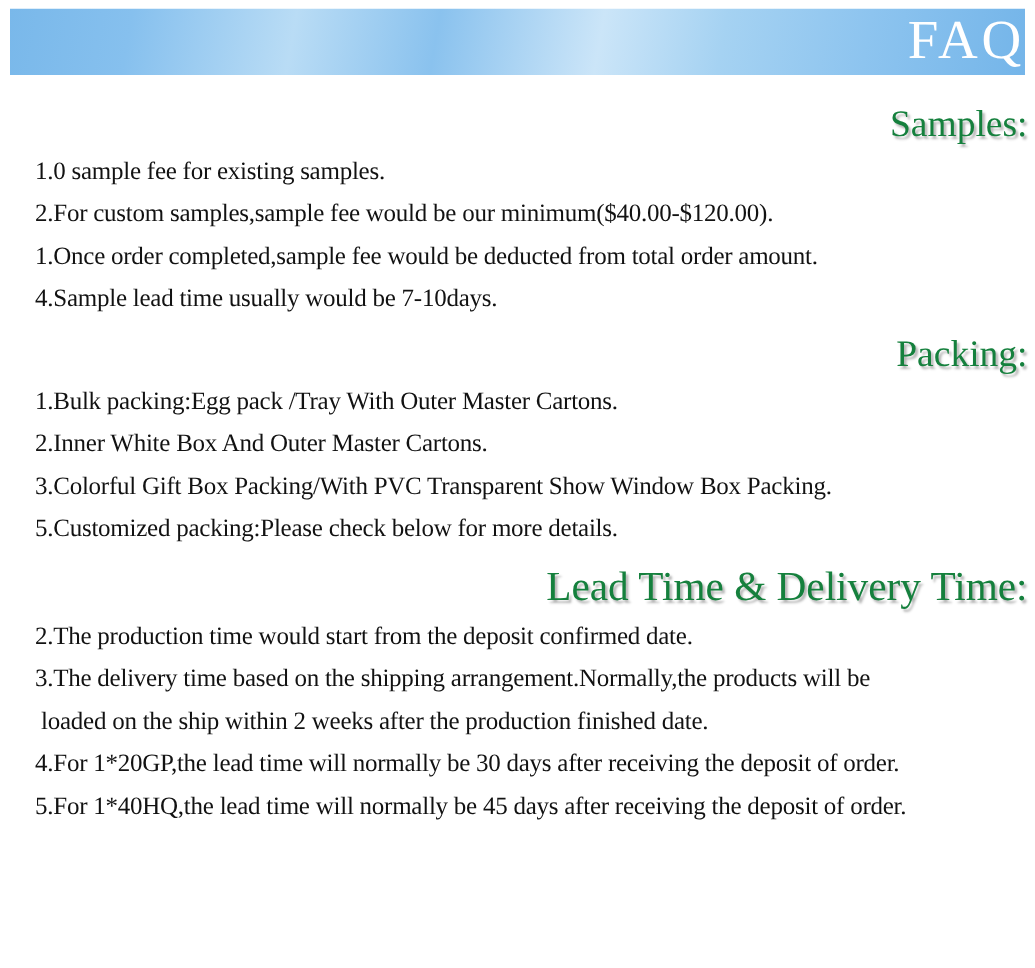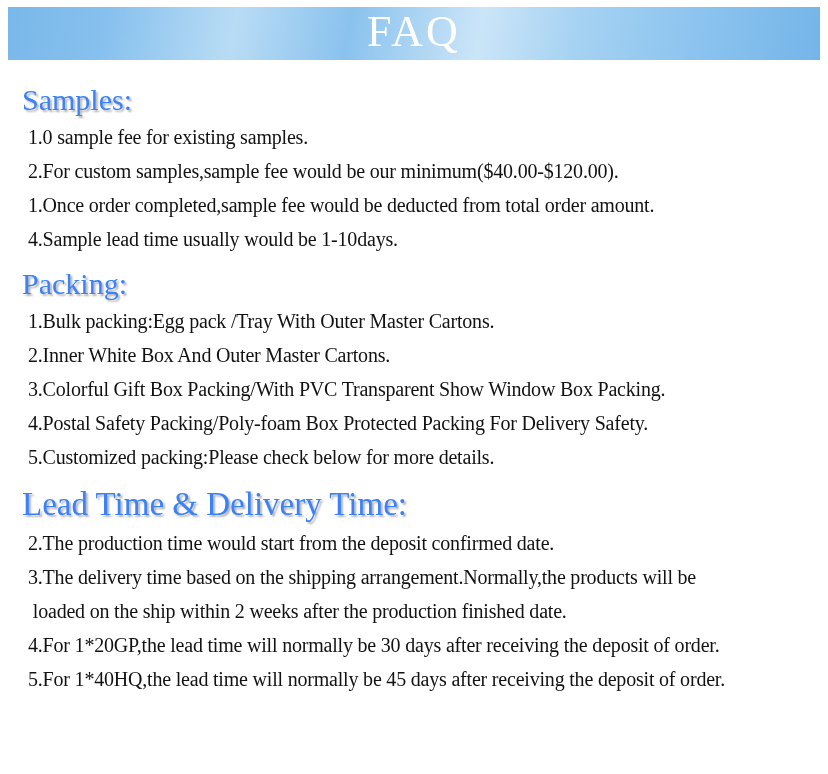--- a/index.html
+++ b/index.html
@@ -12,21 +12,21 @@
     height: 774px;
     overflow: hidden;
     font-family: "Liberation Serif", "DejaVu Serif", serif;
     position: relative;
   }
   .banner {
     margin: 7px 8px 0 8px;
     height: 53px;
     display: flex;
     align-items: center;
-    justify-content: center;
+    justify-content: flex-end;
     background: linear-gradient(100deg,
       #79b8ea 0%,
       #86c0ee 12%,
       #b9dcf5 28%,
       #8ac2ee 42%,
       #cbe5f8 58%,
       #a5d2f2 70%,
       #8dc4ef 84%,
       #74b5e9 100%);
   }
@@ -37,26 +37,27 @@
     letter-spacing: 3px;
     font-weight: normal;
     padding-bottom: 4px;
   }
   .content {
     padding-left: 24px;
     padding-right: 6px;
   }
   h2.section-heading {
     font-weight: normal;
-    color: #3b82f6;
+    color: #15803d;
     text-shadow: 2px 2px 2px #b3b3b3;
     margin: 0;
     margin-left: -2px;
     line-height: 1.15;
     font-size: 30px;
+    text-align: right;
   }
   .sec-samples h2.section-heading  { margin-top: 23px; margin-bottom: 3px; }
   .sec-packing h2.section-heading  { margin-top: 13px; margin-bottom: 5px; }
   .sec-leadtime h2.section-heading { margin-top: 14px; margin-bottom: 4px; font-size: 33px; }
   p.faq-line {
     margin: 4px;
     font-size: 20px;
     line-height: 30px;
     color: #121212;
     letter-spacing: -0.2px;
@@ -70,29 +71,28 @@
   <div class="banner-title">FAQ</div>
 </div>
 
 <div class="content">
 
   <section class="sec-samples">
     <h2 class="section-heading">Samples:</h2>
     <p class="faq-line">1.0 sample fee for existing samples.</p>
     <p class="faq-line">2.For custom samples,sample fee would be our minimum($40.00-$120.00).</p>
     <p class="faq-line">1.Once order completed,sample fee would be deducted from total order amount.</p>
-    <p class="faq-line">4.Sample lead time usually would be 1-10days.</p>
+    <p class="faq-line">4.Sample lead time usually would be 7-10days.</p>
   </section>
 
   <section class="sec-packing">
     <h2 class="section-heading">Packing:</h2>
     <p class="faq-line">1.Bulk packing:Egg pack /Tray With Outer Master Cartons.</p>
     <p class="faq-line">2.Inner White Box And Outer Master Cartons.</p>
     <p class="faq-line">3.Colorful Gift Box Packing/With PVC Transparent Show Window Box Packing.</p>
-    <p class="faq-line">4.Postal Safety Packing/Poly-foam Box Protected Packing For Delivery Safety.</p>
     <p class="faq-line">5.Customized packing:Please check below for more details.</p>
   </section>
 
   <section class="sec-leadtime">
     <h2 class="section-heading">Lead Time &amp; Delivery Time:</h2>
     <p class="faq-line">2.The production time would start from the deposit confirmed date.</p>
     <p class="faq-line">3.The delivery time based on the shipping arrangement.Normally,the products will be</p>
     <p class="faq-line"> loaded on the ship within 2 weeks after the production finished date.</p>
     <p class="faq-line">4.For 1*20GP,the lead time will normally be 30 days after receiving the deposit of order.</p>
     <p class="faq-line">5.For 1*40HQ,the lead time will normally be 45 days after receiving the deposit of order.</p>

